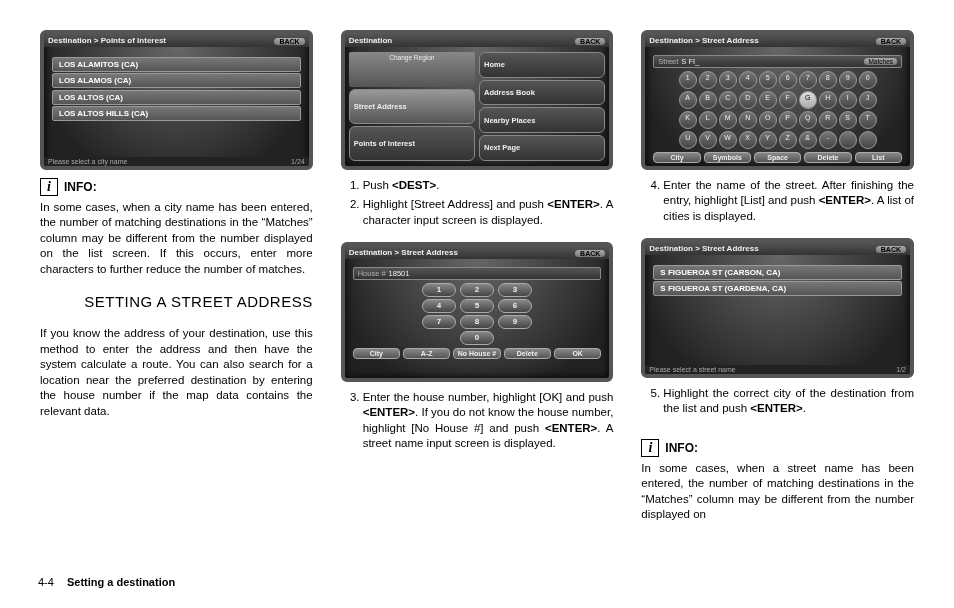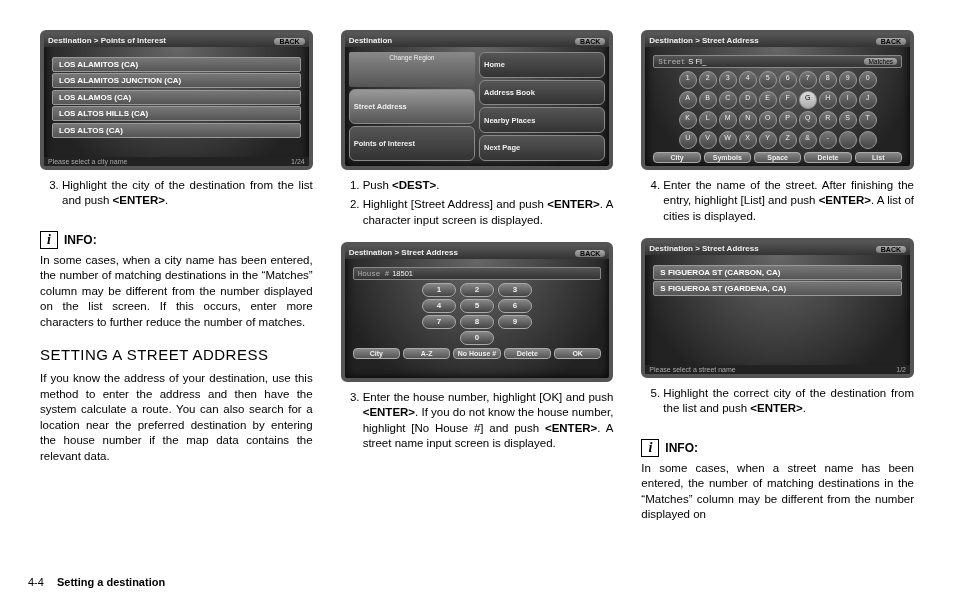--- a/index.html
+++ b/index.html
@@ -97,21 +97,21 @@
     background: linear-gradient(#555, #333);
     border: 1px solid #888;
     border-radius: 2px;
     padding: 1px 4px;
     margin-bottom: 3px;
     font-size: 7.5px;
     display:flex;
     align-items:center;
     gap:3px;
   }
-  .input-bar .label { opacity:.6;font-family:Liberation Mono, monospace; }
+  .input-bar .label { opacity:.6; }
   .numpad, .alphapad { display: flex; flex-direction: column; gap: 2px; align-items:center; }
   .numpad-row, .alpha-row { display: flex; gap: 4px; justify-content:center; width:100%; }
   .numkey {
     width: 34px;
     background: linear-gradient(#878787,#444);
     border: 1px solid #aaa;
     border-radius: 10px;
     font-size: 8px;
     text-align: center;
     font-weight: bold;
@@ -151,24 +151,24 @@
     border: 1.5px solid #000;
     display: flex; align-items: center; justify-content: center;
     font-family: Georgia, 'Times New Roman', serif;
     font-weight: bold;
     font-style: italic;
     font-size: 14px;
     line-height: 1;
   }
   .info-label { font-weight: bold; font-size: 12px; text-align: center; }
   .para { text-align: justify; line-height: 1.35; margin-bottom: 10px; }
-  .h2 { font-size: 15px; font-weight: 400; letter-spacing: .5px; margin: 6px 0 8px 0; }
+  .h2 { font-size: 15px; font-weight: 400; letter-spacing: .5px; margin: 6px 0 16px 0; text-align: right; }
   .footer {
     position: absolute;
-    left: 28px;
+    left: 38px;
     bottom: 20px;
     font-size: 11px;
   }
   .footer .num { margin-right: 10px; }
   .footer .title { font-weight: bold; }
   .matches-pill{
     font-size:6.5px; background:linear-gradient(#aaa,#777); color:#000;
     border-radius:6px; padding:0 4px; margin-left:auto;
   }
 </style>
@@ -178,34 +178,30 @@
 <div class="columns">
 
   <div class="col">
     <div class="shot">
       <div class="shot-header">
         <span class="crumb">Destination &gt; Points of Interest</span>
         <span class="back-pill">BACK</span>
       </div>
       <div class="shot-body">
         <div class="list-row">LOS ALAMITOS (CA)</div>
-        <div class="list-row">LOS ALAMITOS JUNCTION (CA)</div>
         <div class="list-row">LOS ALAMOS (CA)</div>
+        <div class="list-row">LOS ALTOS (CA)</div>
         <div class="list-row">LOS ALTOS HILLS (CA)</div>
-        <div class="list-row">LOS ALTOS (CA)</div>
       </div>
       <div class="shot-footer">
         <span>Please select a city name</span>
         <span>1/24</span>
       </div>
     </div>
 
-    <ol start="3">
-      <li><span>Highlight the city of the destination from the list and push <b>&lt;ENTER&gt;</b>.</span></li>
-    </ol>
 
     <div class="info-head">
       <span class="info-icon">i</span>
       <span class="info-label">INFO:</span>
     </div>
     <p class="para">In some cases, when a city name has been entered, the number of matching destinations in the “Matches” column may be different from the number displayed on the list screen. If this occurs, enter more characters to further reduce the number of matches.</p>
 
     <div class="h2">SETTING A STREET ADDRESS</div>
     <p class="para">If you know the address of your destination, use this method to enter the address and then have the system calculate a route. You can also search for a location near the preferred destination by entering the house number if the map data contains the relevant data.</p>
   </div>

